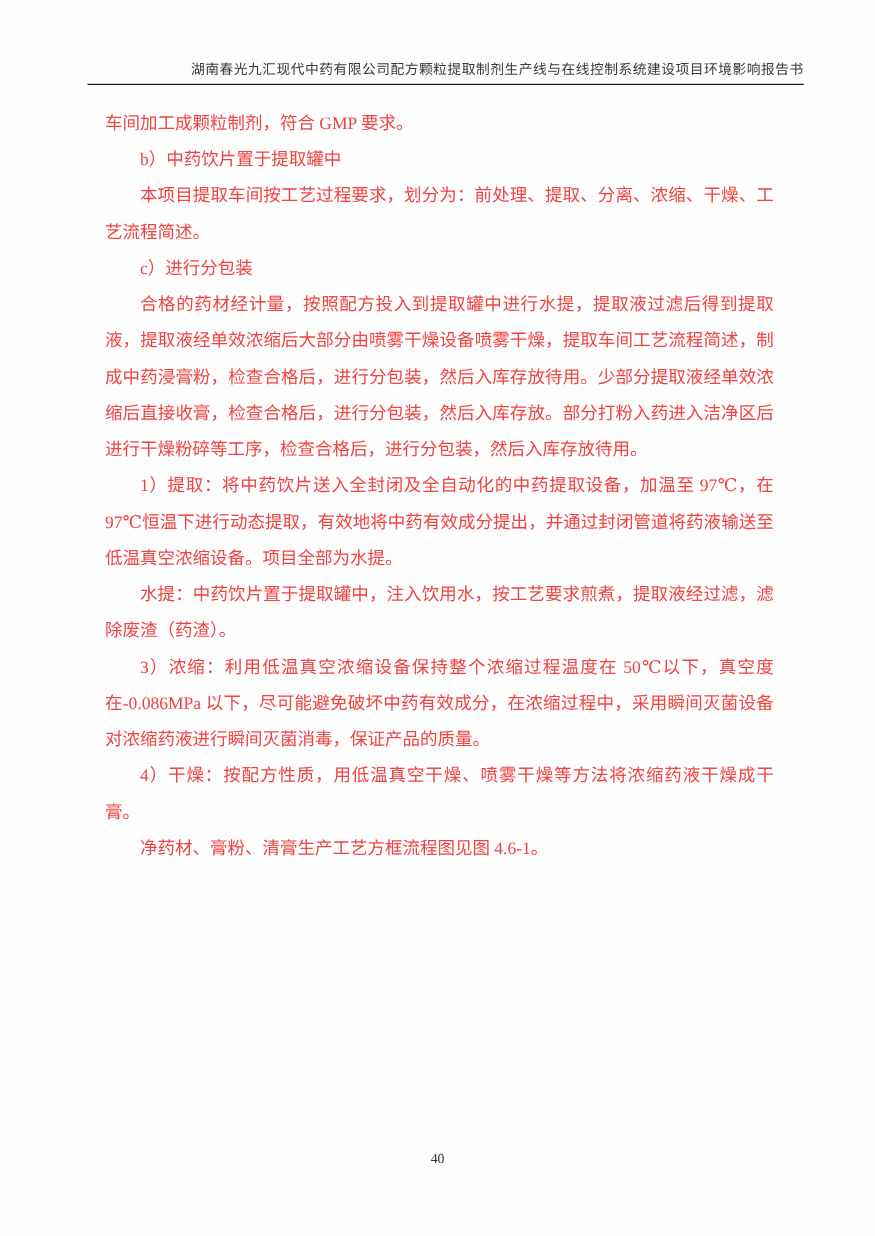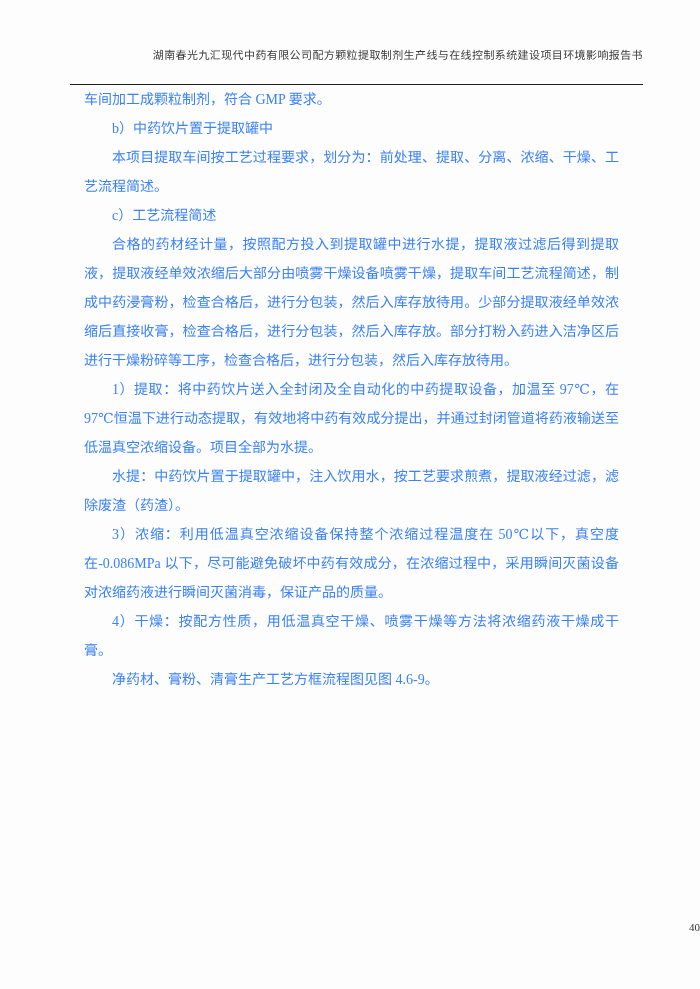--- a/index.html
+++ b/index.html
@@ -20,68 +20,68 @@
   }
   .report-header {
     position: absolute;
     top: 46px;
     left: 70px;
     width: 573px;
     text-align: right;
     font-size: 11px;
     letter-spacing: 0.4px;
     color: #3a3a3a;
-    padding-bottom: 22px;
+    padding-bottom: 5px;
     border-bottom: 1px solid #1f1f1f;
     white-space: nowrap;
   }
   .doc-body {
     position: absolute;
     top: 85px;
     left: 84px;
     width: 535px;
     font-size: 14px;
     line-height: 29px;
     text-align: justify;
     text-justify: inter-character;
-    color: #3b82f6;
+    color: #ef4444;
   }
   .doc-body p {
     margin: 0;
     padding: 0;
   }
   .p-indent {
     text-indent: 2em;
   }
   .page-footer {
     position: absolute;
     top: 921px;
     left: 0;
     width: 100%;
-    text-align: right;
+    text-align: center;
     font-size: 11px;
     color: #333333;
     font-family: Liberation Serif, serif;
   }
 </style>
 </head>
 <body>
 
 <div class="page">
 
   <div class="report-header">湖南春光九汇现代中药有限公司配方颗粒提取制剂生产线与在线控制系统建设项目环境影响报告书</div>
 
   <div class="doc-body">
     <p>车间加工成颗粒制剂，符合 GMP 要求。</p>
     <p class="p-indent">b）中药饮片置于提取罐中</p>
     <p class="p-indent">本项目提取车间按工艺过程要求，划分为：前处理、提取、分离、浓缩、干燥、工艺流程简述。</p>
-    <p class="p-indent">c）工艺流程简述</p>
+    <p class="p-indent">c）进行分包装</p>
     <p class="p-indent">合格的药材经计量，按照配方投入到提取罐中进行水提，提取液过滤后得到提取液，提取液经单效浓缩后大部分由喷雾干燥设备喷雾干燥，提取车间工艺流程简述，制成中药浸膏粉，检查合格后，进行分包装，然后入库存放待用。少部分提取液经单效浓缩后直接收膏，检查合格后，进行分包装，然后入库存放。部分打粉入药进入洁净区后进行干燥粉碎等工序，检查合格后，进行分包装，然后入库存放待用。</p>
     <p class="p-indent">1）提取：将中药饮片送入全封闭及全自动化的中药提取设备，加温至 97℃，在 97℃恒温下进行动态提取，有效地将中药有效成分提出，并通过封闭管道将药液输送至低温真空浓缩设备。项目全部为水提。</p>
     <p class="p-indent">水提：中药饮片置于提取罐中，注入饮用水，按工艺要求煎煮，提取液经过滤，滤除废渣（药渣）。</p>
     <p class="p-indent">3）浓缩：利用低温真空浓缩设备保持整个浓缩过程温度在 50℃以下，真空度在-0.086MPa 以下，尽可能避免破坏中药有效成分，在浓缩过程中，采用瞬间灭菌设备对浓缩药液进行瞬间灭菌消毒，保证产品的质量。</p>
     <p class="p-indent">4）干燥：按配方性质，用低温真空干燥、喷雾干燥等方法将浓缩药液干燥成干膏。</p>
-    <p class="p-indent">净药材、膏粉、清膏生产工艺方框流程图见图 4.6-9。</p>
+    <p class="p-indent">净药材、膏粉、清膏生产工艺方框流程图见图 4.6-1。</p>
   </div>
 
   <div class="page-footer">40</div>
 
 </div>
 
 </body></html>

